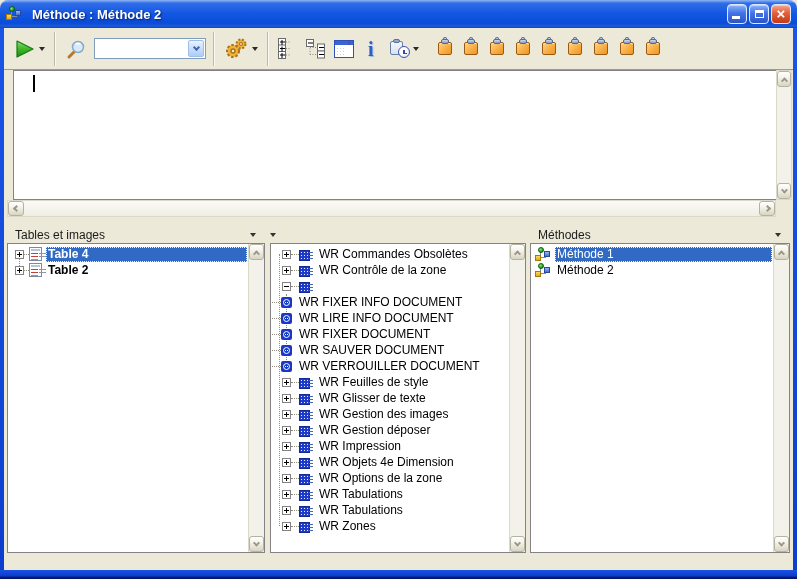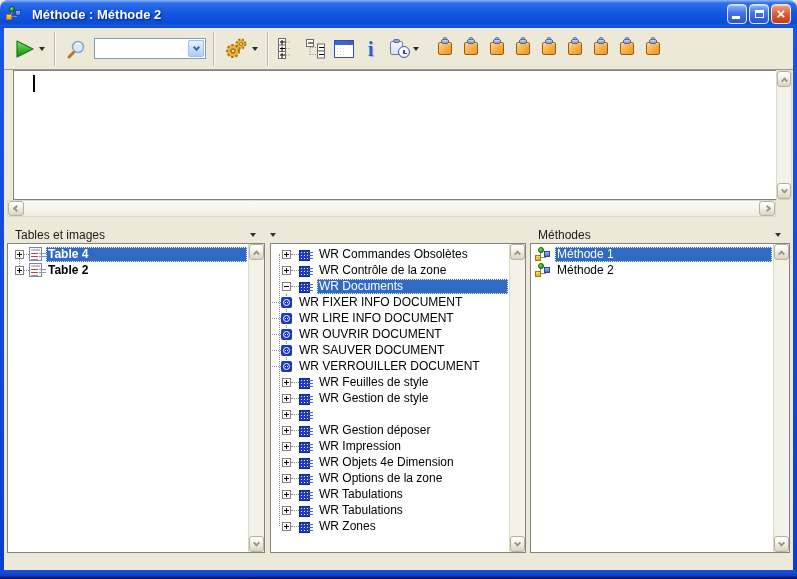--- a/index.html
+++ b/index.html
@@ -342,36 +342,35 @@
         <div class="row g-row">
           <span class="exp plus"></span>
           <span class="stub w8"></span>
           <span class="theme-icon"></span>
           <span class="lbl">WR Contrôle de la zone</span>
         </div>
         <div class="row g-row">
           <span class="exp"></span>
           <span class="stub w8"></span>
           <span class="theme-icon"></span>
-          <span class="lbl sel">WR Documents</span>
         </div>
         <div class="row c-row">
           <span class="stub w9"></span>
           <span class="cmd-icon"></span>
           <span class="lbl">WR FIXER INFO DOCUMENT</span>
         </div>
         <div class="row c-row">
           <span class="stub w9"></span>
           <span class="cmd-icon"></span>
           <span class="lbl">WR LIRE INFO DOCUMENT</span>
         </div>
         <div class="row c-row">
           <span class="stub w9"></span>
           <span class="cmd-icon"></span>
-          <span class="lbl">WR OUVRIR DOCUMENT</span>
+          <span class="lbl">WR FIXER DOCUMENT</span>
         </div>
         <div class="row c-row">
           <span class="stub w9"></span>
           <span class="cmd-icon"></span>
           <span class="lbl">WR SAUVER DOCUMENT</span>
         </div>
         <div class="row c-row">
           <span class="stub w9"></span>
           <span class="cmd-icon"></span>
           <span class="lbl">WR VERROUILLER DOCUMENT</span>
@@ -379,26 +378,27 @@
         <div class="row g-row">
           <span class="exp plus"></span>
           <span class="stub w8"></span>
           <span class="theme-icon"></span>
           <span class="lbl">WR Feuilles de style</span>
         </div>
         <div class="row g-row">
           <span class="exp plus"></span>
           <span class="stub w8"></span>
           <span class="theme-icon"></span>
-          <span class="lbl">WR Gestion de style</span>
-        </div>
-        <div class="row g-row">
-          <span class="exp plus"></span>
-          <span class="stub w8"></span>
-          <span class="theme-icon"></span>
+          <span class="lbl">WR Glisser de texte</span>
+        </div>
+        <div class="row g-row">
+          <span class="exp plus"></span>
+          <span class="stub w8"></span>
+          <span class="theme-icon"></span>
+          <span class="lbl">WR Gestion des images</span>
         </div>
         <div class="row g-row">
           <span class="exp plus"></span>
           <span class="stub w8"></span>
           <span class="theme-icon"></span>
           <span class="lbl">WR Gestion déposer</span>
         </div>
         <div class="row g-row">
           <span class="exp plus"></span>
           <span class="stub w8"></span>

